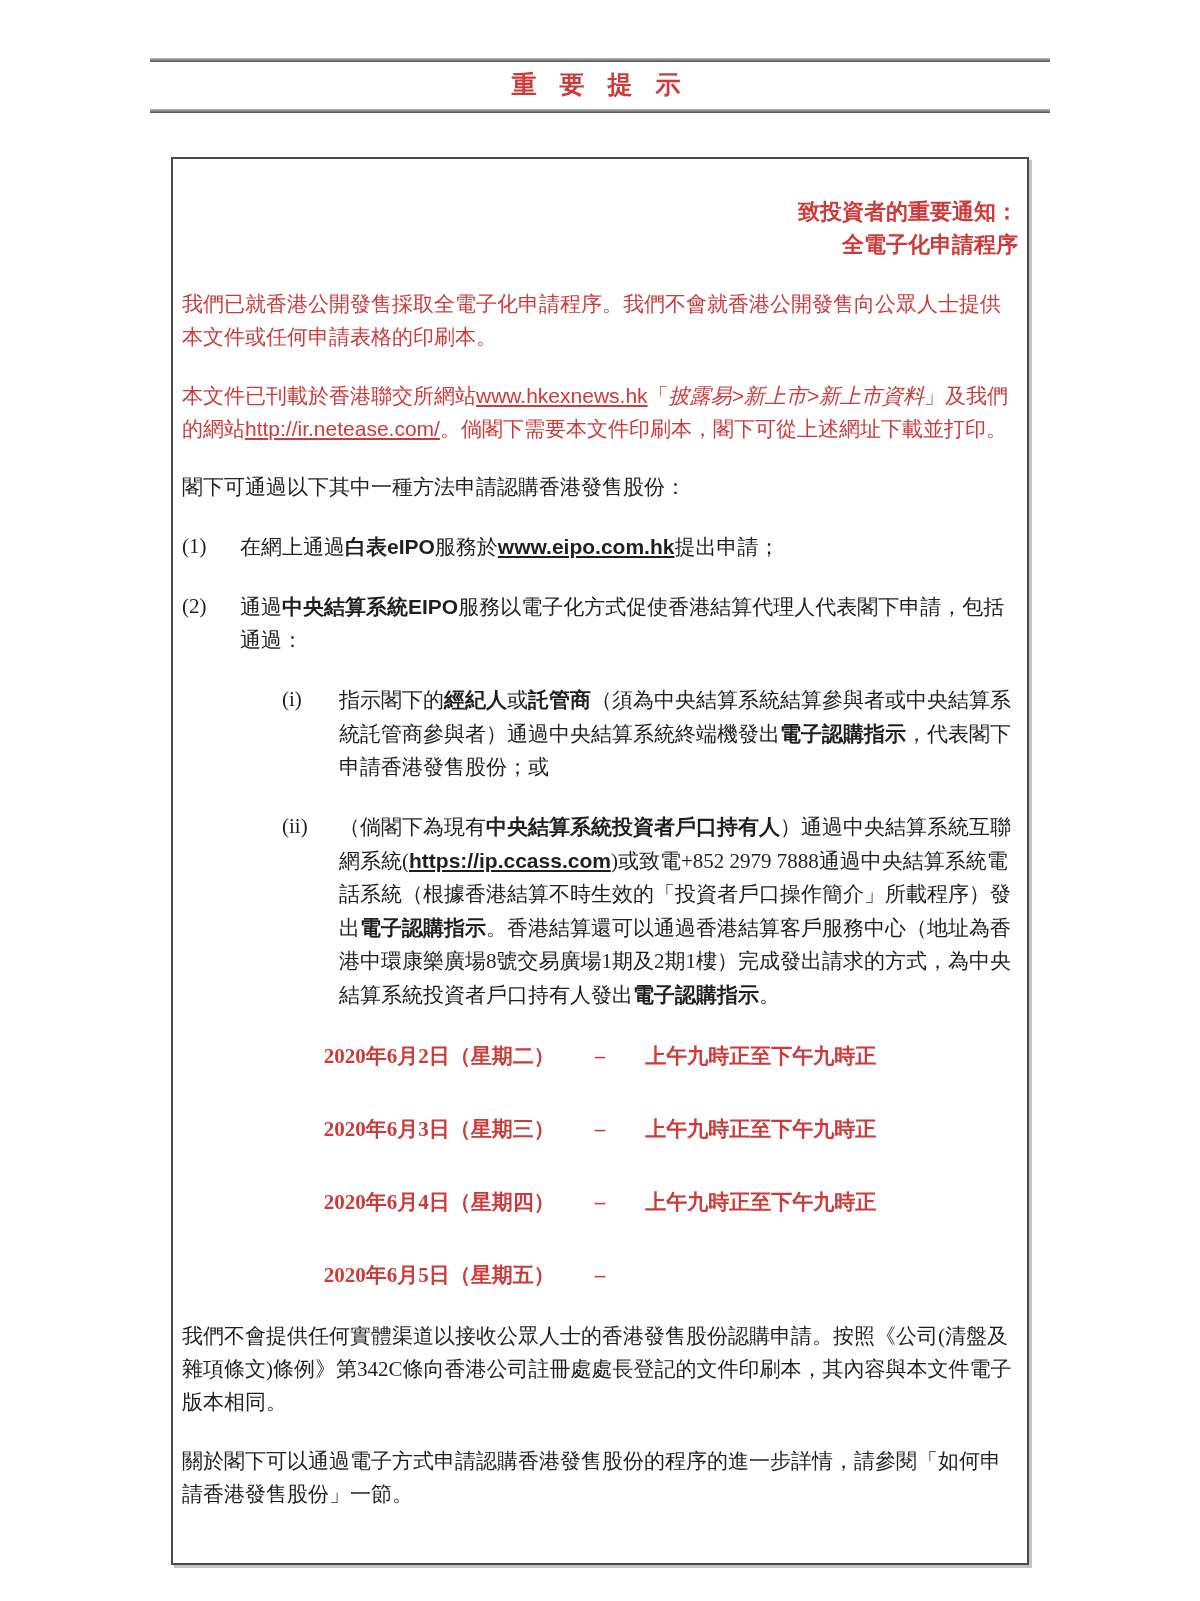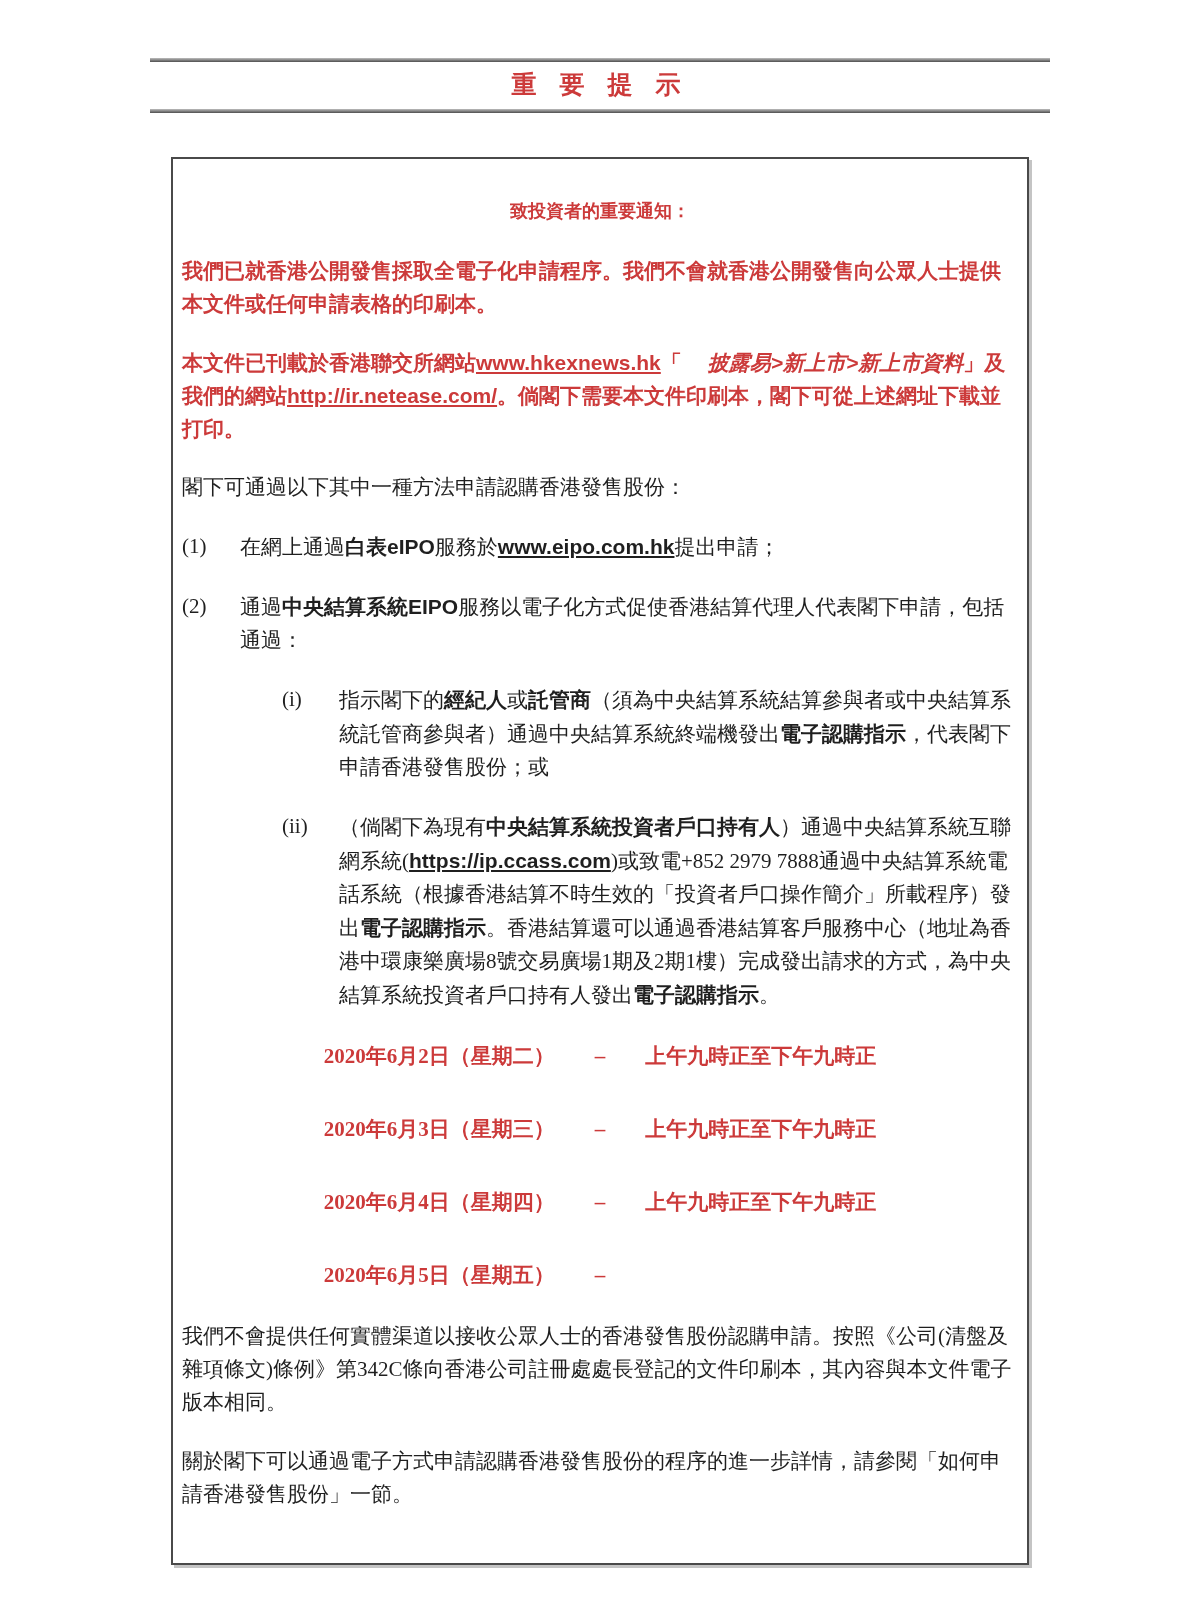--- a/index.html
+++ b/index.html
@@ -35,39 +35,39 @@
   .notice-box{
     width:858px;
     margin:44px auto 0 auto;
     border:2px solid var(--box-border);
     box-shadow:3px 3px 0 #c4c4c4;
     padding:36px 9px 26px 9px;
     font-size:21px;
     line-height:33px;
   }
   .box-title{
-    text-align:center;
+    text-align:right;
     color:var(--red);
     font-family:"Liberation Sans", sans-serif;
     font-weight:bold;
-    font-size:18px;
+    font-size:22px;
     line-height:33px;
     margin-bottom:26px;
   }
   p.para{margin:26px 0;}
   .red{color:var(--red);}
   .red-bold{
     color:var(--red);
-    font-weight:bold;
+    font-weight:normal;
     font-family:"Liberation Sans", sans-serif;
   }
   .b{font-weight:bold;font-family:"Liberation Sans", sans-serif;text-align:center;}
   .red .b, .black .b{font-family:"Liberation Sans", sans-serif;}
   .black .b{font-family:"Liberation Sans", sans-serif;}
-  .i{font-style:italic;margin-left:26px;}
+  .i{font-style:italic;}
   .u{text-decoration:underline;}
 
   .li{display:flex;margin:26px 0;}
   .li .marker{flex:none;width:58px;}
   .li .li-text{flex:1;}
   .li.sub{margin-left:100px;}
   .li.sub .marker{width:57px;}
 
   
   .schedule{
@@ -93,20 +93,21 @@
   <div class="header">
     <div class="rule"></div>
     <div class="header-title">重 要 提 示</div>
     <div class="rule"></div>
   </div>
 
   <div class="notice-box">
 
     <div class="box-title">
       <div>致投資者的重要通知：</div>
+      <div>全電子化申請程序</div>
     </div>
 
     <p class="para red-bold"><span>我們已就香港公開發售採取全電子化申請程序。我們不會就香港公開發售向公眾人士提供本文件或任何申請表格的印刷本。</span></p>
 
     <p class="para red-bold"><span>本文件已刊載於香港聯交所網站</span><span class="u">www.hkexnews.hk</span><span>「</span><span class="i">披露易&gt;新上市&gt;新上市資料</span><span>」及我們的網站</span><span class="u">http://ir.netease.com/</span><span>。倘閣下需要本文件印刷本，閣下可從上述網址下載並打印。</span></p>
 
     <p class="para black"><span>閣下可通過以下其中一種方法申請認購香港發售股份：</span></p>
 
     <div class="li">
       <span class="marker">(1)</span>

